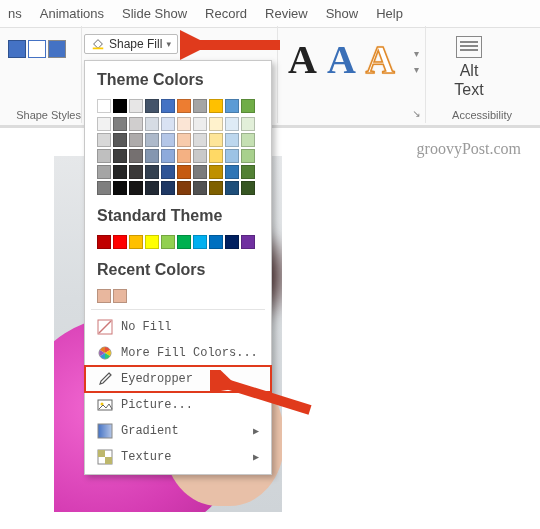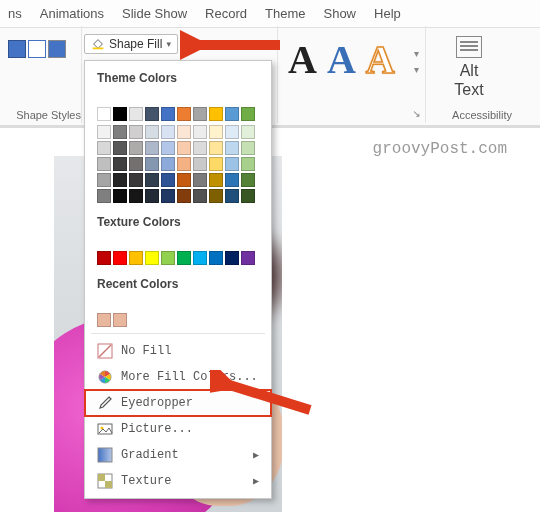--- a/index.html
+++ b/index.html
@@ -117,22 +117,22 @@
     width: 188px;
     background: #fff;
     border: 1px solid #c8c8c8;
     box-shadow: 3px 3px 6px rgba(0,0,0,0.25);
     padding: 8px 0 4px 0;
     z-index: 10;
   }
   .dd-heading {
     font-weight: 600;
     color: #444;
-    padding: 2px 12px 22px;
-    font-size: 12px;
+    padding: 2px 12px 10px;
+    font-size: 16px;
   }
   .swatch-grid {
     display: grid;
     padding: 0 12px;
     gap: 2px;
   }
   .theme-row1 { grid-template-columns: repeat(10, 14px); }
   .theme-shades { grid-template-columns: repeat(10, 14px); grid-auto-rows: 14px; margin-top:4px; margin-bottom:10px;}
   .std-row { grid-template-columns: repeat(10, 14px); margin-bottom:10px;}
   .recent-row { grid-template-columns: repeat(10, 14px); margin-bottom:6px;}
@@ -173,42 +173,42 @@
     background: #e8c0a8;
     border-radius: 50% 50% 45% 45%;
   }
   .slide-bg .blur1 {
     position:absolute; right:-10px; top:60px; width:100px; height:120px;
     background: radial-gradient(circle, #4a2a2a 30%, rgba(74,42,42,0) 70%);
     filter: blur(6px);
   }
   
   .watermark {
-    position:absolute; top:140px; right:33px;
+    position:absolute; top:140px; right:19px;
     font-size:16px; color:#9a9a9a;
-    font-family: Liberation Mono, monospace;
+    font-family: Liberation Serif, serif;
   }
   
   .arrow-ann {
     position:absolute;
     z-index: 20;
     pointer-events:none;
   }
   
   svg { display:block; }
 </style>
 </head>
 <body>
 
 <div class="tabs">
   <span class="tab trunc">ns</span>
   <span class="tab">Animations</span>
   <span class="tab">Slide Show</span>
   <span class="tab">Record</span>
-  <span class="tab">Theme</span>
+  <span class="tab">Review</span>
   <span class="tab">Show</span>
   <span class="tab">Help</span>
 </div>
 
 <div class="ribbon">
 
   <div class="shapefill-btn">
     <span class="bucket">
       <svg viewBox="0 0 16 16" width="14" height="14">
         <path d="M3 8 L8 3 L13 8 L8 13 Z" fill="#fff" stroke="#555" stroke-width="1"></path>
@@ -319,21 +319,21 @@
       <div class="sw" style="background: rgb(23, 22, 22);"></div>
       <div class="sw" style="background: rgb(34, 42, 53);"></div>
       <div class="sw" style="background: rgb(31, 56, 100);"></div>
       <div class="sw" style="background: rgb(131, 60, 11);"></div>
       <div class="sw" style="background: rgb(82, 82, 82);"></div>
       <div class="sw" style="background: rgb(127, 96, 0);"></div>
       <div class="sw" style="background: rgb(30, 78, 121);"></div>
       <div class="sw" style="background: rgb(55, 86, 35);"></div>
     </div>
 
-  <div class="dd-heading">Texture Colors</div>
+  <div class="dd-heading">Standard Theme</div>
   <div class="swatch-grid std-row" id="std-row">
       <div class="sw" style="background: rgb(192, 0, 0);"></div>
       <div class="sw" style="background: rgb(255, 0, 0);"></div>
       <div class="sw" style="background: rgb(255, 192, 0);"></div>
       <div class="sw" style="background: rgb(255, 255, 0);"></div>
       <div class="sw" style="background: rgb(146, 208, 80);"></div>
       <div class="sw" style="background: rgb(0, 176, 80);"></div>
       <div class="sw" style="background: rgb(0, 176, 240);"></div>
       <div class="sw" style="background: rgb(0, 112, 192);"></div>
       <div class="sw" style="background: rgb(0, 32, 96);"></div>

